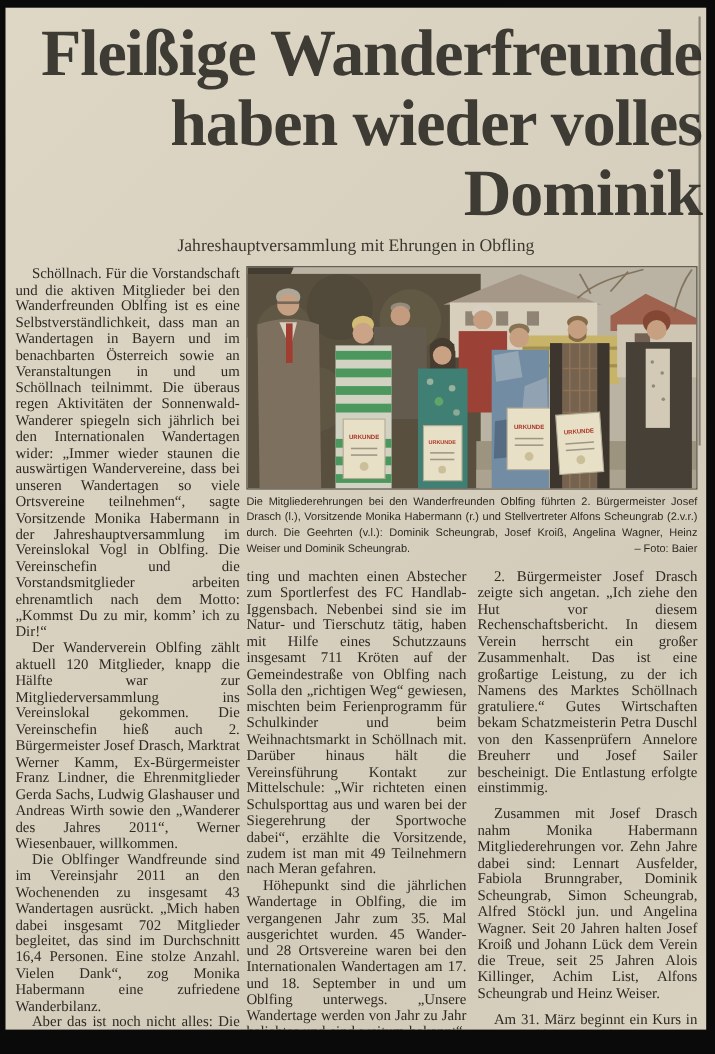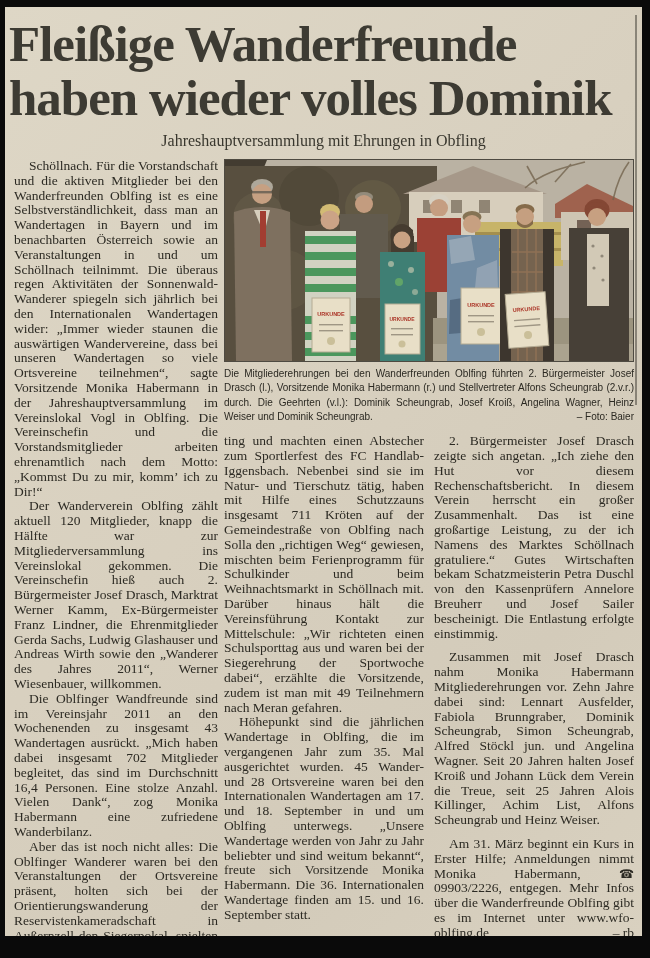--- a/index.html
+++ b/index.html
@@ -11,21 +11,21 @@
   .paper{
     position:absolute;left:5px;top:7px;width:637px;height:929px;
     background:linear-gradient(135deg,#ded7c6 0%,#d8d0bf 45%,#d3cbba 75%,#d9d1c0 100%);
     color:#2e2c25;overflow:hidden;
   }
   .paper::after{
     content:"";position:absolute;right:5px;top:8px;width:2px;height:390px;
     background:rgba(42,40,34,.45);
   }
   .headline{
-    text-align:left;font-weight:bold;font-size:51px;line-height:1.06;
+    text-align:right;font-weight:bold;font-size:60px;line-height:1.06;
     letter-spacing:-1px;color:#3d3b33;margin:10px 4px 0 4px;
   }
   .subhead{
     text-align:center;font-size:16px;color:#39372e;margin-top:7px;letter-spacing:0;
   }
   .content{
     display:flex;gap:6px;padding:9px 8px 0 9px;
   }
   .col-left{width:204px;flex:none;}
   .right-region{width:410px;flex:none;}

